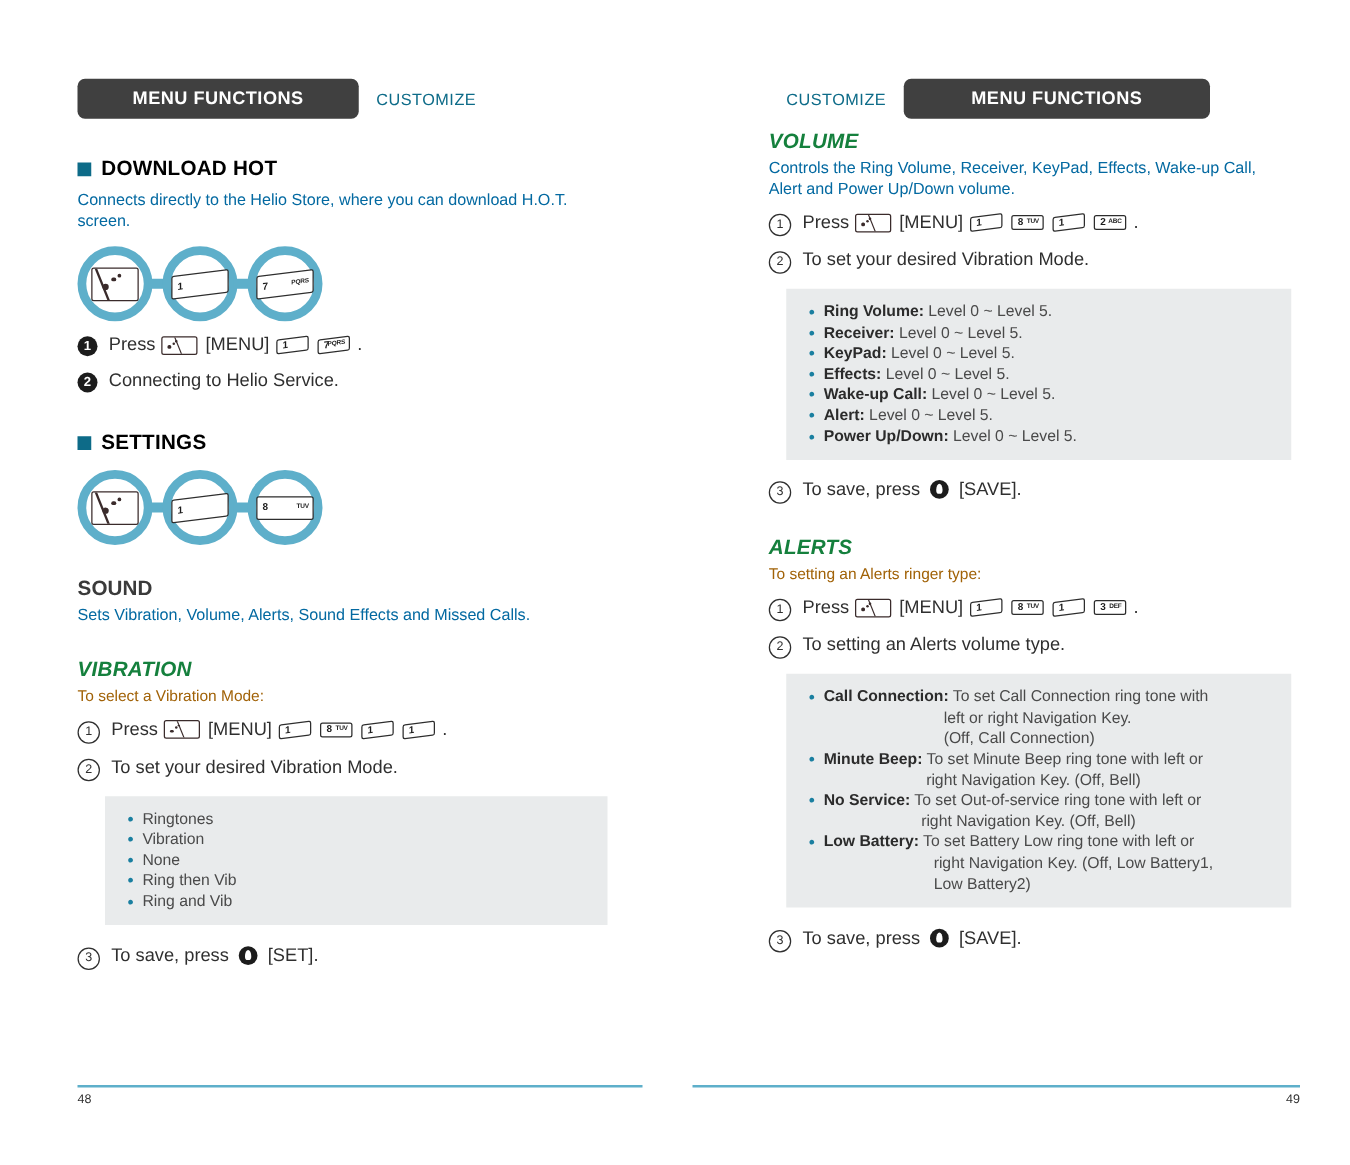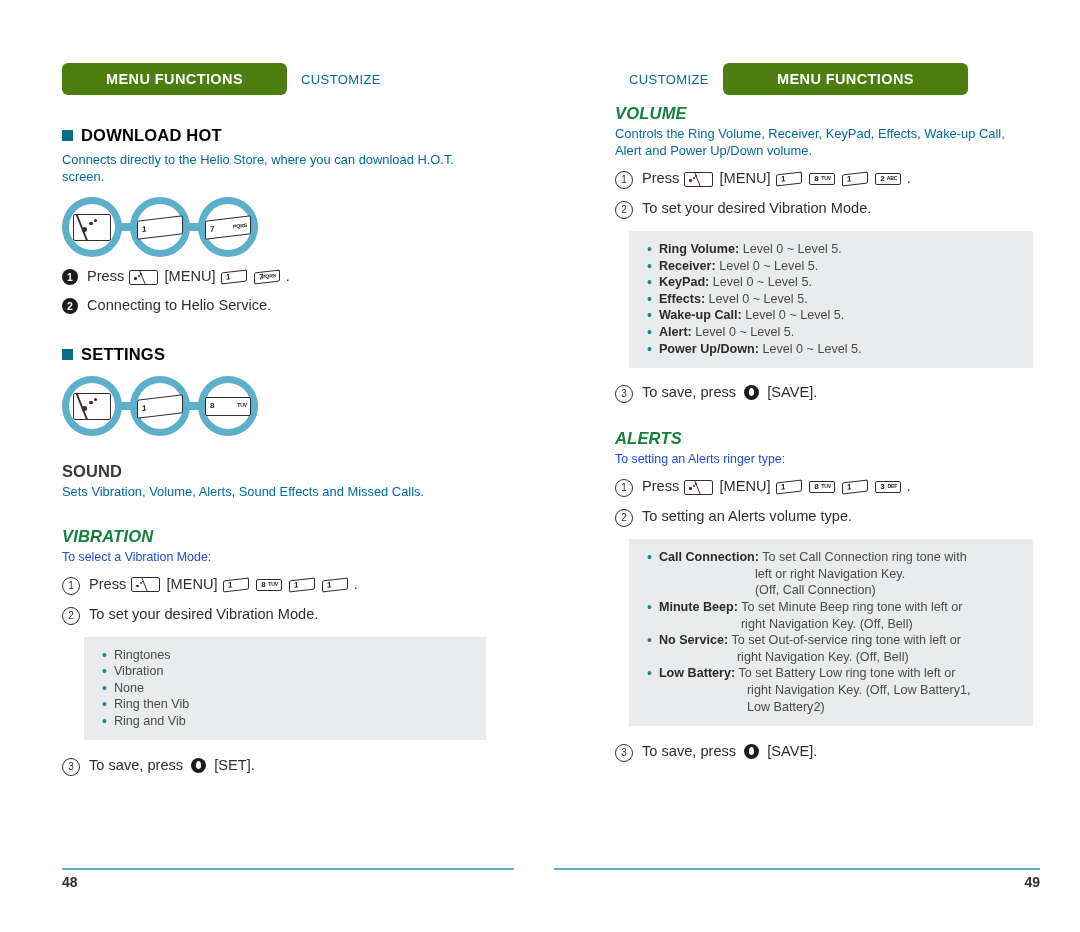--- a/index.html
+++ b/index.html
@@ -13,21 +13,21 @@
   }
   .spread{position:absolute;inset:0;display:flex;}
   .page{position:relative;width:540px;height:932px;box-sizing:border-box;}
   .page-left{padding:0 50px 0 62px;}
   .page-right{padding:0 50px 0 75px;}
 
   
   .hdr{display:flex;align-items:center;height:34px;margin-top:62px;}
   .hdr-right{justify-content:flex-start;}
   .tab{
-    background:#4d7c0f;color:#fff;border-radius:6px;
+    background:#404040;color:#fff;border-radius:6px;
     font-weight:bold;font-size:14.5px;letter-spacing:.4px;
     height:32px;line-height:32px;padding:0 20px;
     display:inline-block;white-space:nowrap;
   }
   .tab-left{min-width:185px;text-align:center;}
   .tab-right{min-width:205px;text-align:center;}
   .crumb{
     color:#0d6b88;font-weight:normal;font-size:13px;letter-spacing:.4px;
     padding:0 14px;white-space:nowrap;
   }
@@ -44,21 +44,21 @@
   }
   .h-ital{
     color:#15803d;font-weight:bold;font-style:italic;font-size:16.5px;
     margin:26px 0 3px 0;letter-spacing:.2px;
   }
   .h-ital.first{margin-top:8px;}
   p.body{
     font-size:12.9px;line-height:16.5px;margin:0;color:#0369a1;
     max-width:430px;
   }
-  p.small{font-size:12.4px;line-height:16px;margin:3px 0 0 0;color:#1d4ed8;}
+  p.small{font-size:12.4px;line-height:16px;margin:3px 0 0 0;color:#a16207;}
 
   
   .chain{display:flex;align-items:center;margin:12px 0 6px 0;}
   .circ{
     width:60px;height:60px;border-radius:50%;
     border:7px solid #5eafca;box-sizing:border-box;
     display:flex;align-items:center;justify-content:center;
     background:#fff;flex:0 0 auto;
   }
   .link{width:14px;height:8px;background:#5eafca;margin:0 -3px;flex:0 0 auto;}
@@ -147,21 +147,21 @@
   .li-body{flex:1 1 auto;}
   .cont{padding-left:96px;}
   .cont.c2{padding-left:82px;}
   .cont.c3{padding-left:78px;}
   .cont.c4{padding-left:88px;}
 
   
   .footer{position:absolute;left:0;right:0;bottom:0;height:72px;}
   .rule{position:absolute;top:8px;height:2px;background:#5eafca;}
   .pg{
-    position:absolute;top:14px;font-size:14px;font-weight:bold;color:#2f2f2f;
+    position:absolute;top:14px;font-size:10px;font-weight:normal;color:#2f2f2f;
   }
 </style>
 </head>
 <body>
 
 <div class="spread">
 
   <div class="page page-left">
 
     <div class="hdr">

